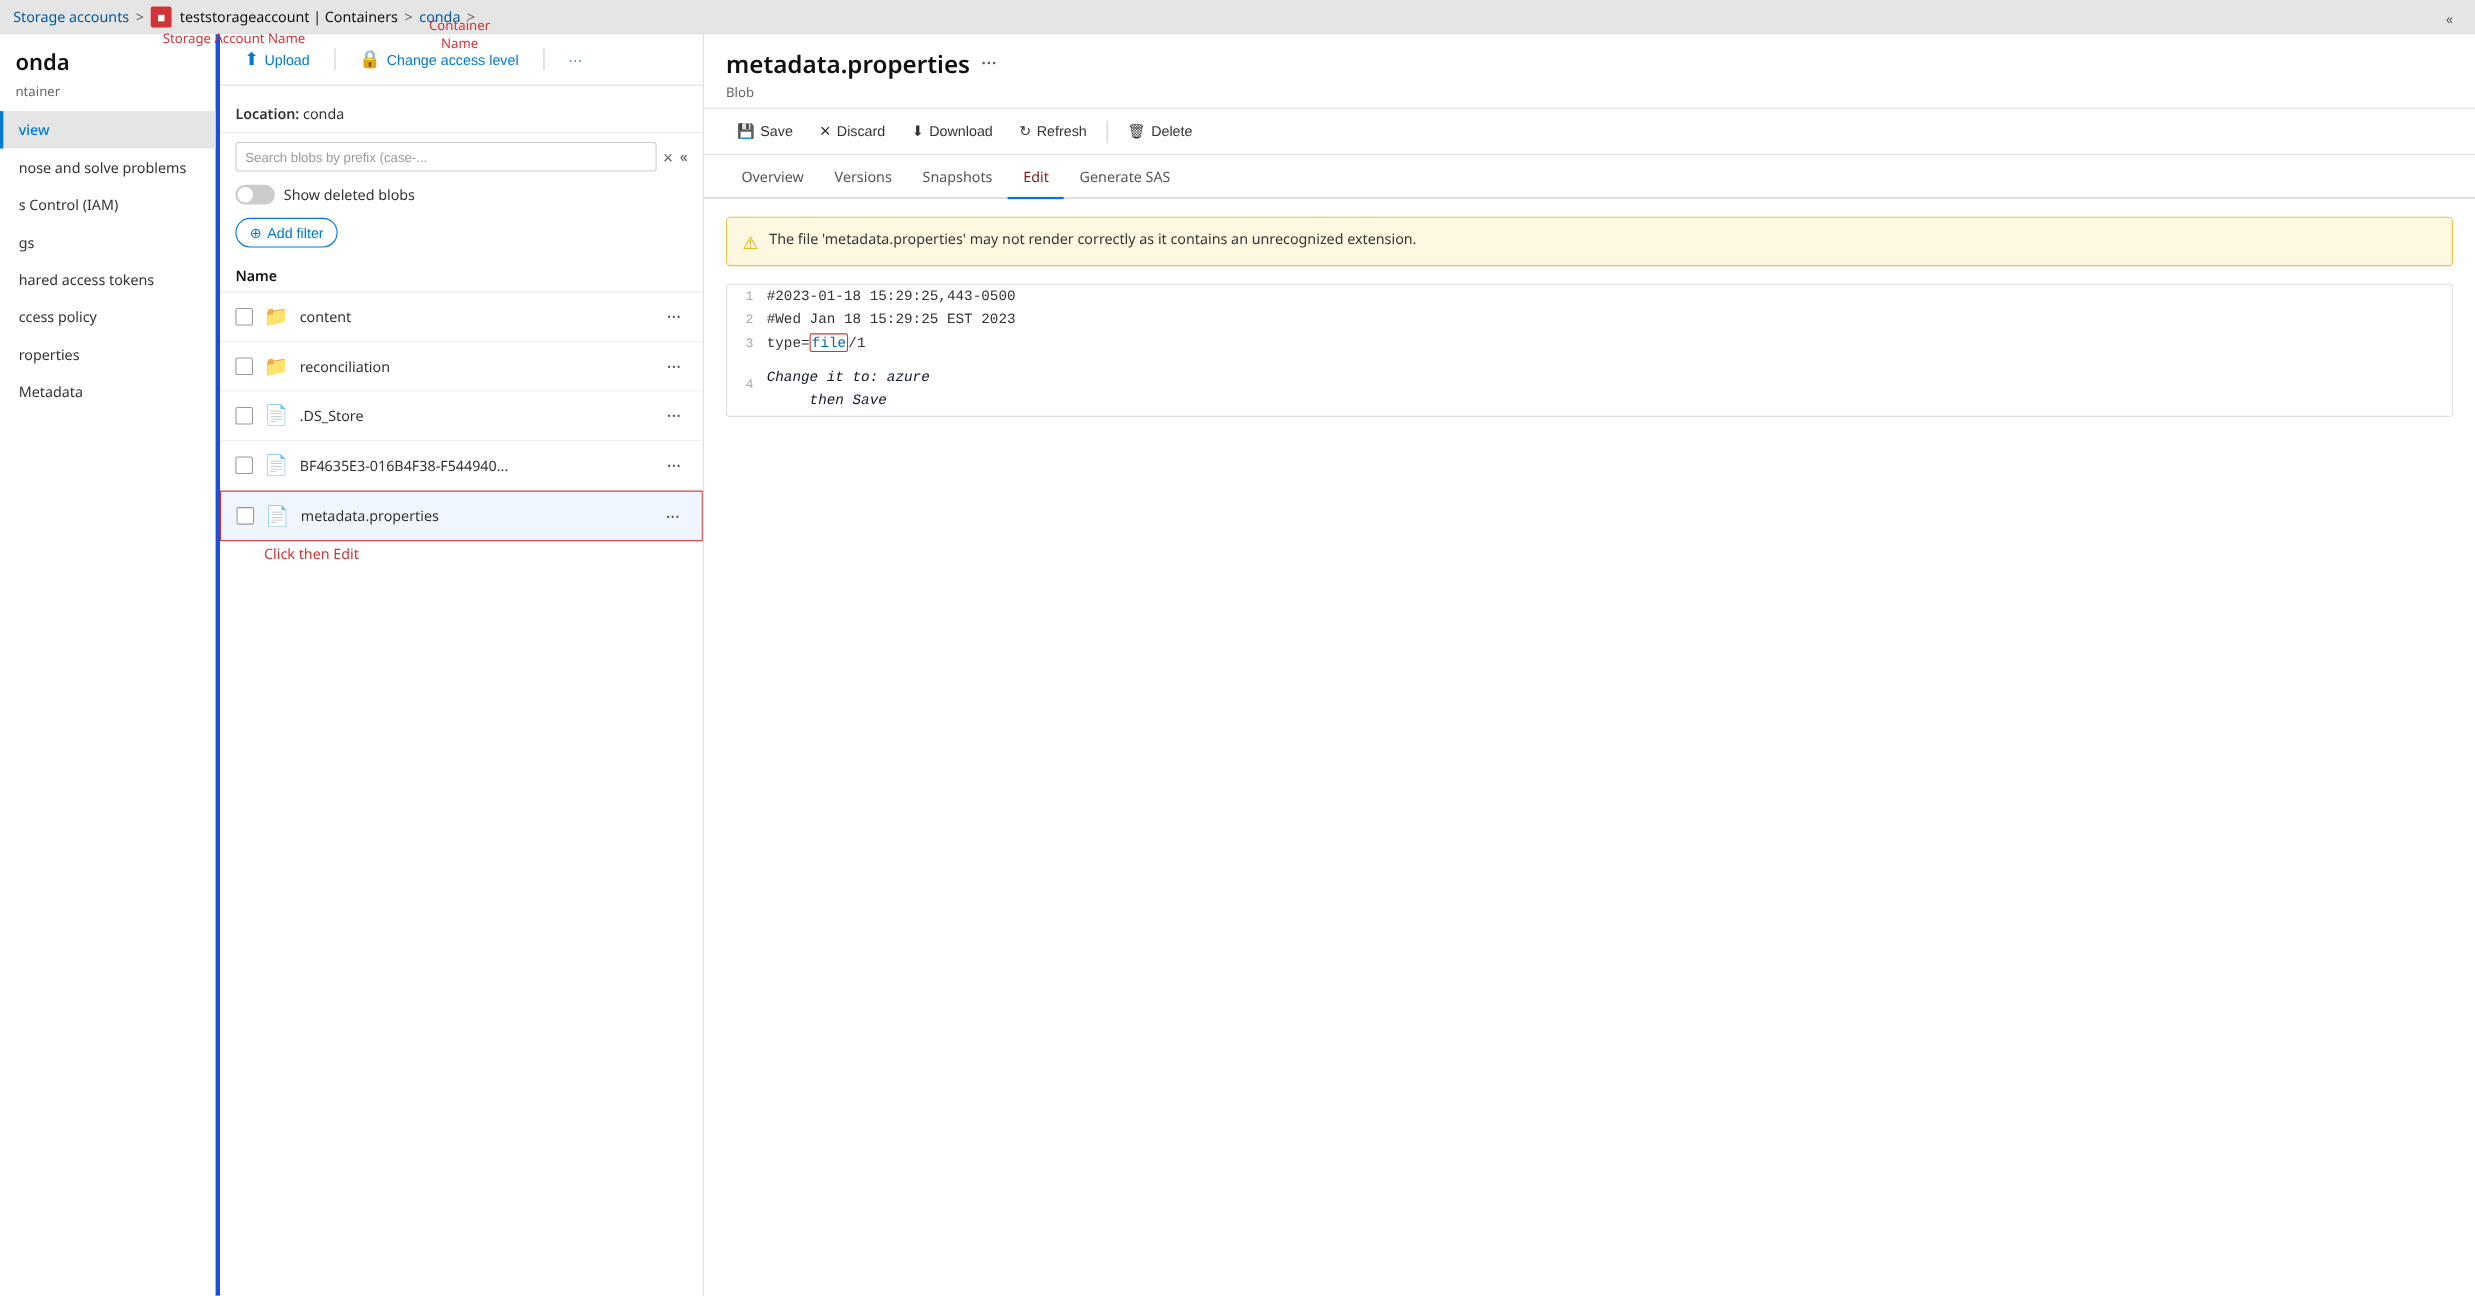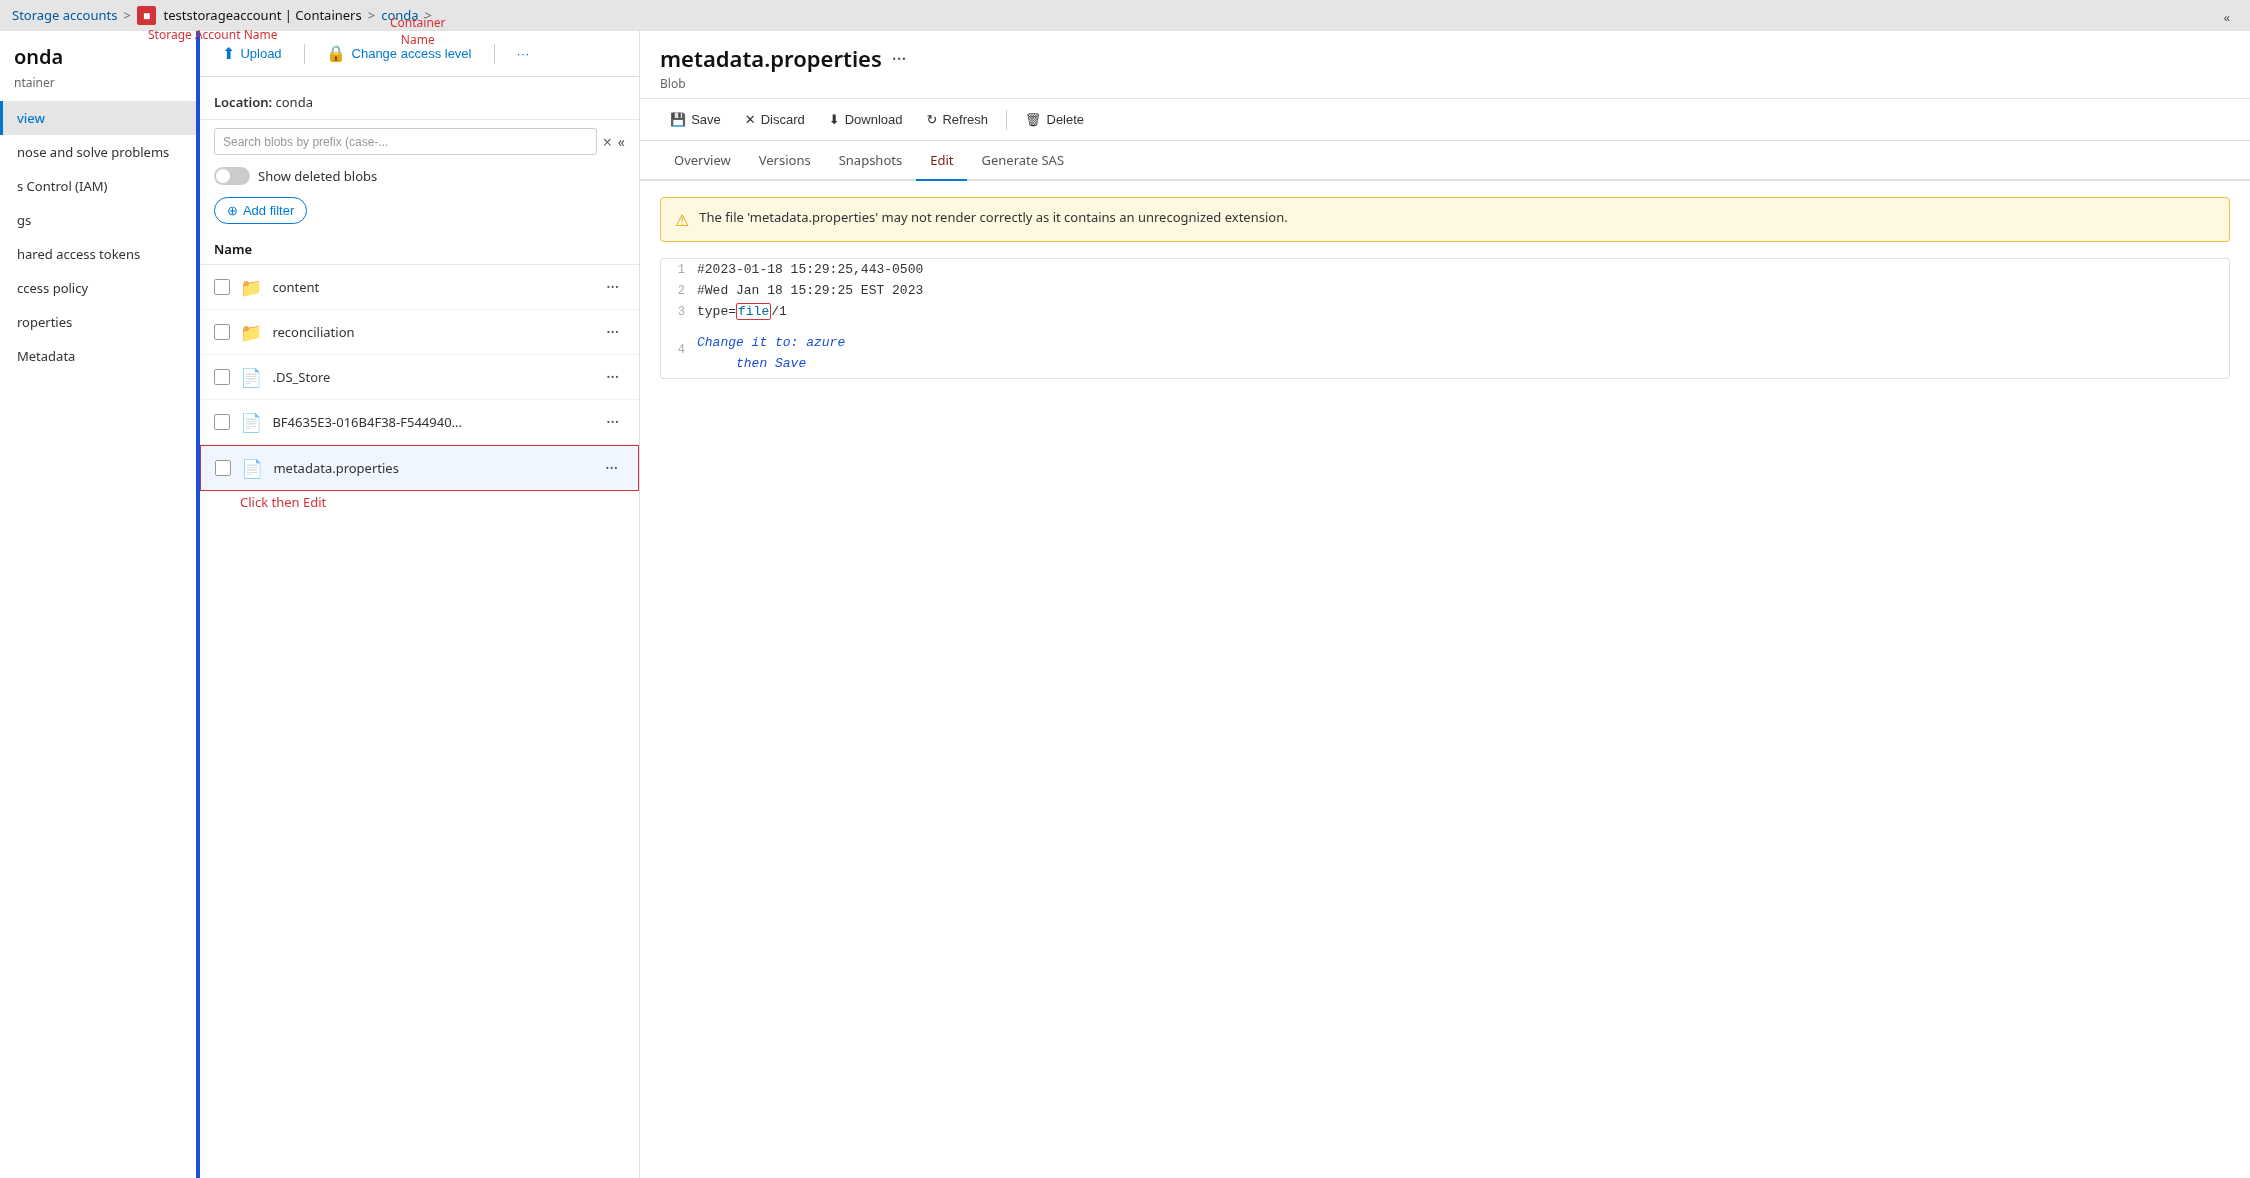--- a/index.html
+++ b/index.html
@@ -85,21 +85,21 @@
 
     .warning-box { display: flex; align-items: flex-start; gap: 10px; padding: 10px 14px; background: #fff8e1; border: 1px solid #f0c040; border-radius: 4px; margin-bottom: 16px; font-size: 13px; color: #333; }
     .warning-icon { font-size: 16px; color: #e8a000; flex-shrink: 0; margin-top: 1px; }
 
     .code-editor { background: #fff; border: 1px solid #e0e0e0; border-radius: 3px; font-family: 'Consolas', 'Courier New', monospace; font-size: 13px; }
     .code-line { display: flex; align-items: center; padding: 3px 0; }
     .line-num { width: 36px; text-align: right; padding-right: 12px; color: #aaa; font-size: 12px; user-select: none; flex-shrink: 0; }
     .line-content { color: #333; white-space: pre; }
     .highlight-word { border: 1.5px solid #d13438; border-radius: 2px; padding: 0 1px; color: #0369a1; }
 
-    .change-hint { color: #1d4ed8; font-size: 13px; margin-top: 8px; text-align: center; font-style: italic; line-height: 1.6; }
+    .change-hint { color: #0f172a; font-size: 13px; margin-top: 8px; text-align: center; font-style: italic; line-height: 1.6; }
 
     
     ::-webkit-scrollbar { width: 6px; }
     ::-webkit-scrollbar-thumb { background: #ccc; border-radius: 3px; }
   </style>
 </head>
 <body>
 
 <div class="app-container">
   <div class="breadcrumb-bar">

